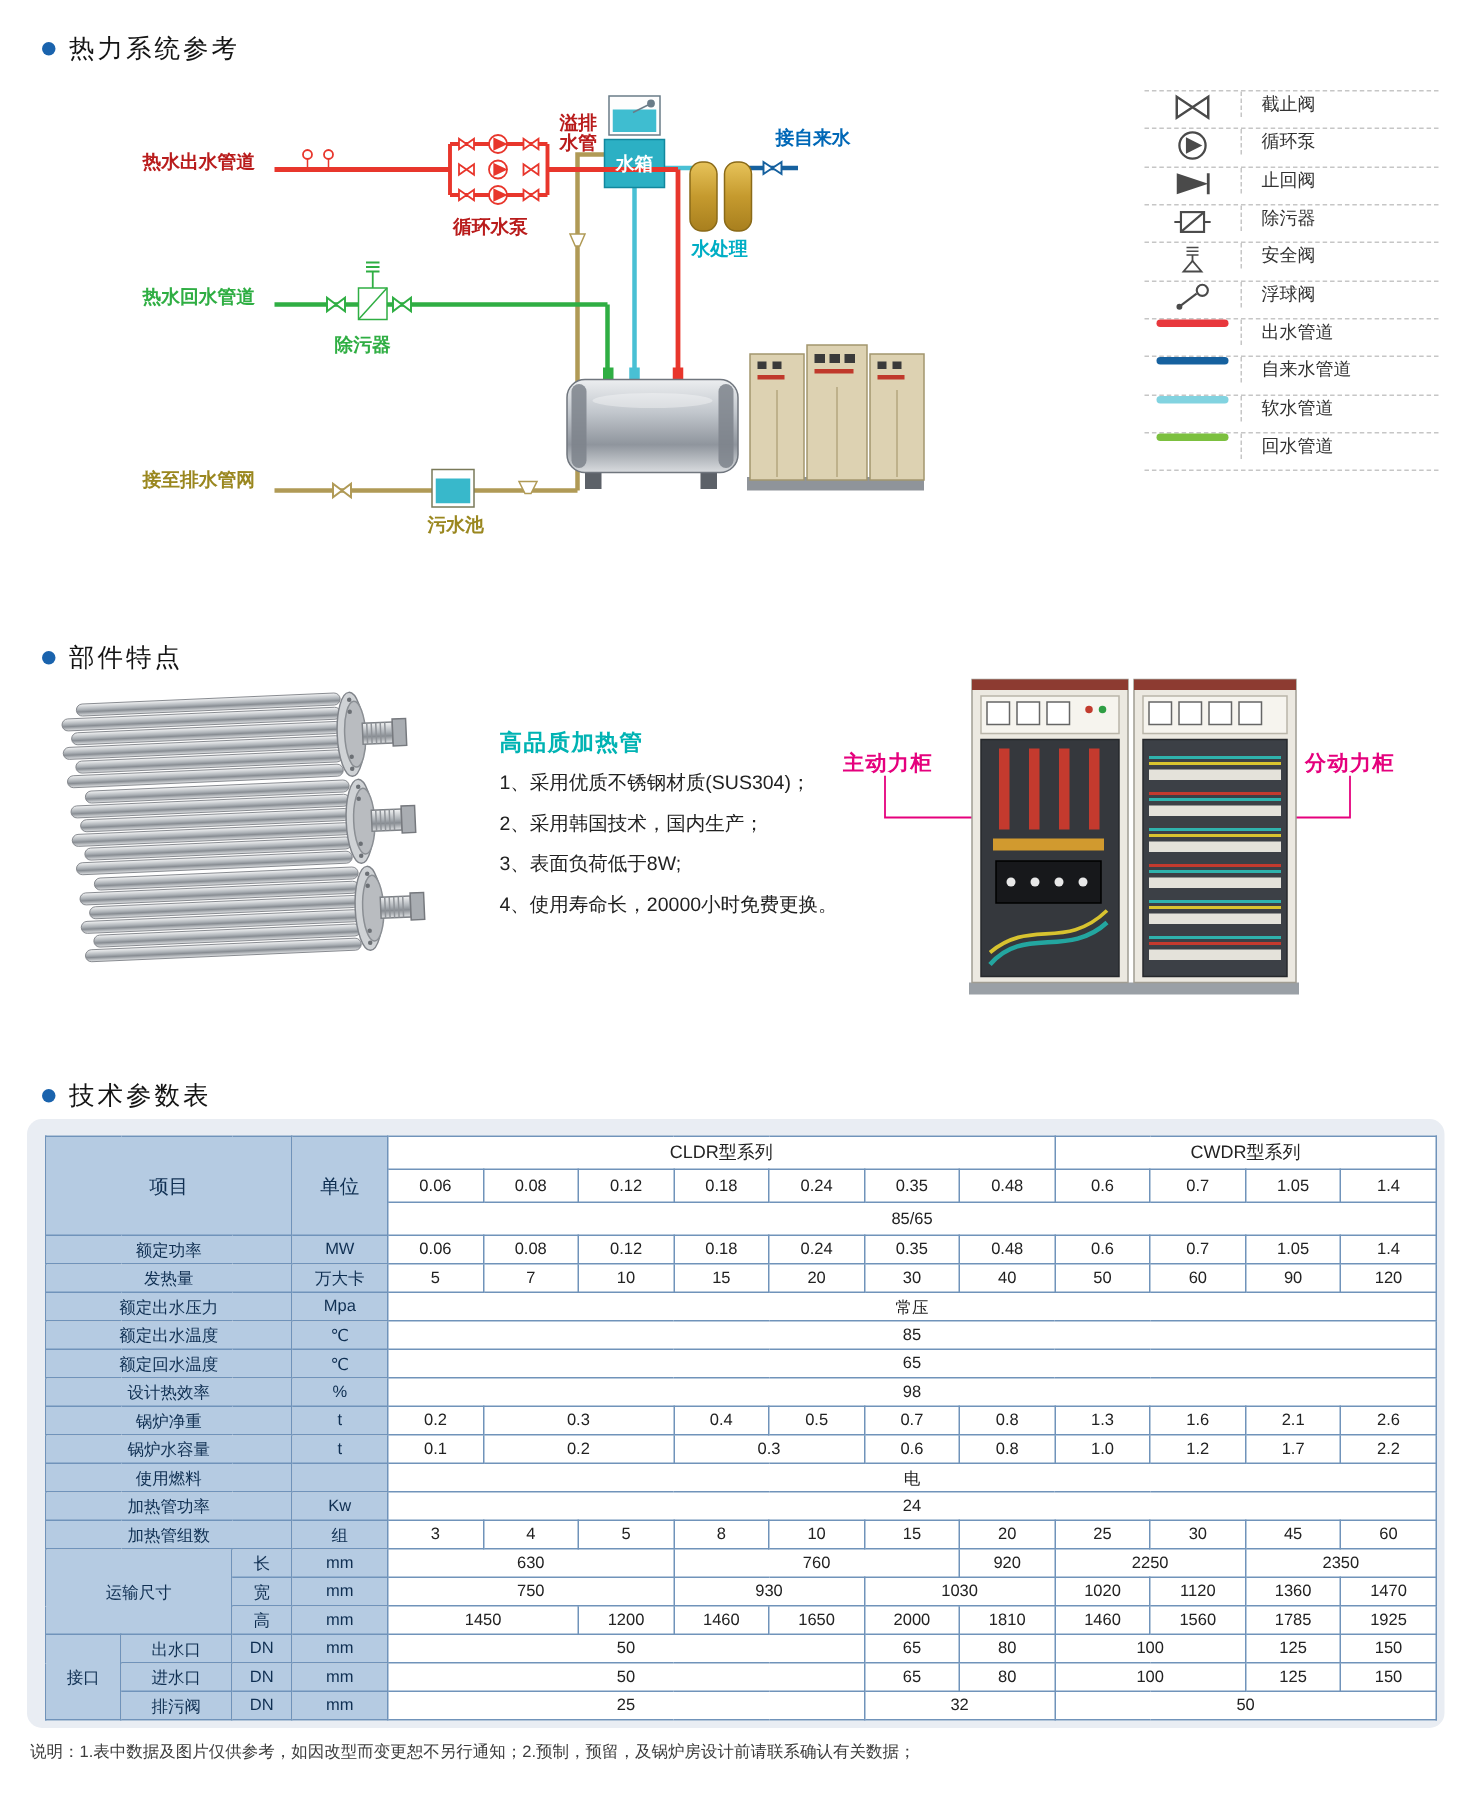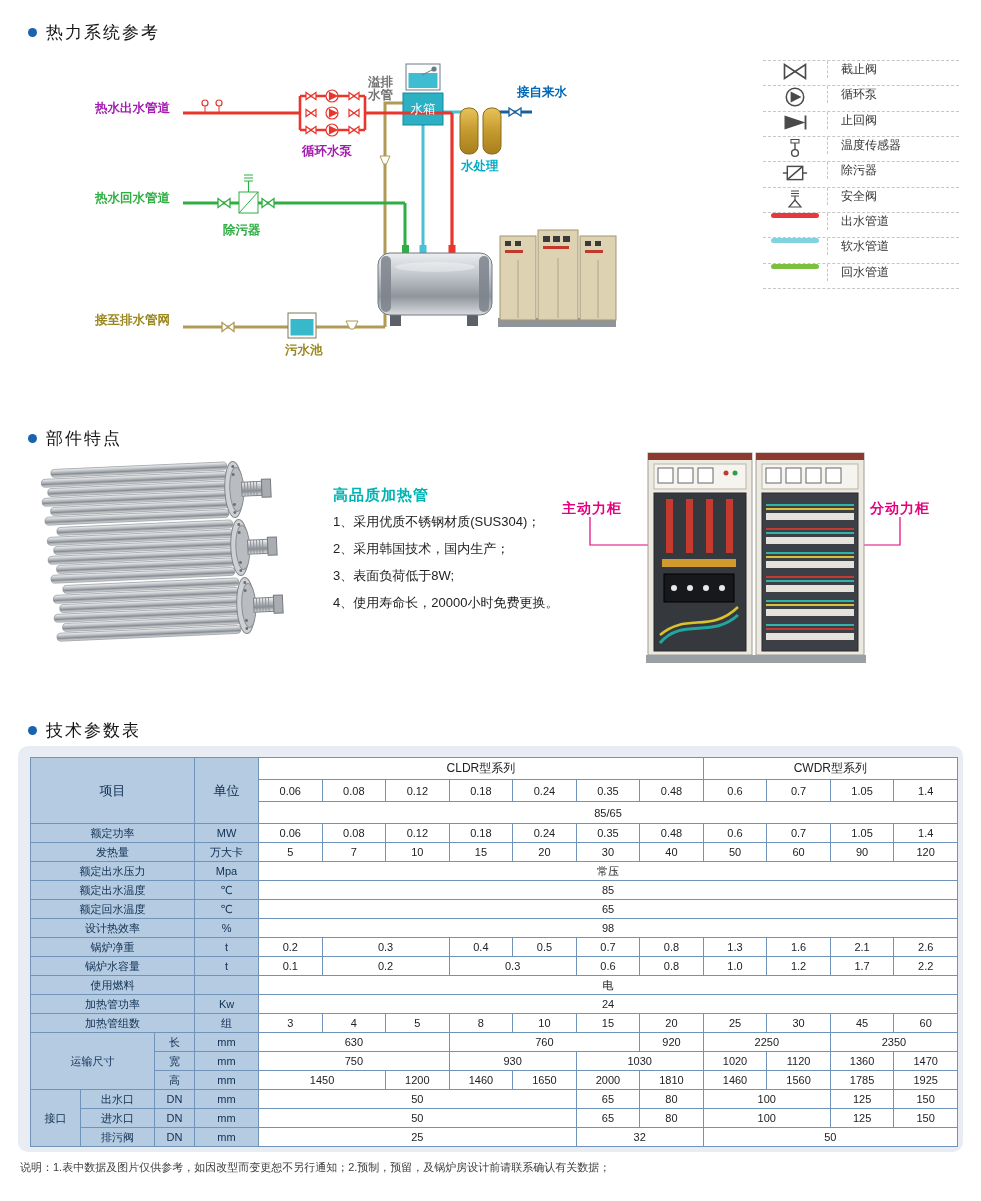--- a/index.html
+++ b/index.html
@@ -3,25 +3,25 @@
 <meta charset="utf-8">
 <style>
   html,body{margin:0;padding:0}
   body{width:981px;height:1201px;position:relative;overflow:hidden;background:#fff;
        font-family:"Liberation Sans","DejaVu Sans",sans-serif}
   .abs{position:absolute}
   .sec-dot{position:absolute;width:9px;height:9px;border-radius:50%;background:#1a63ad}
   .sec-title{position:absolute;font-size:17px;font-weight:400;color:#141414;letter-spacing:2px}
   
   .dl{position:absolute;font-size:12.5px;font-weight:700;white-space:nowrap}
-  .red{color:#a21caf}.green{color:#2fae43}.blue{color:#0068b7}
+  .red{color:#b91c1c}.green{color:#2fae43}.blue{color:#0068b7}
   .cyan{color:#00aec5}.olive{color:#9a871f}
-  .orange{color:#737373;white-space:normal;width:30px;line-height:13px;text-align:left}
+  .orange{color:#b91c1c;white-space:normal;width:30px;line-height:13px;text-align:right}
   .tank-label{position:absolute;left:403px;top:93px;width:40px;height:32px;line-height:32px;
-              text-align:center;color:#fff;font-size:12.5px;font-weight:400}
+              text-align:center;color:#fff;font-size:12.5px;font-weight:700}
   
   #legend{position:absolute;left:763px;top:60px;width:196px;border-top:1px dashed #c6c6c6;background:#fff}
   .lg-row{display:flex;align-items:flex-start;height:24.33px;border-bottom:1px dashed #c6c6c6}
   .lg-ic{width:64px;display:flex;align-items:center;justify-content:center}
   .lg-lb{flex:1;border-left:1px dashed #c6c6c6;display:flex;align-items:center;
          padding-left:13px;font-size:12px;color:#333}
   .pipe{width:48px;height:5px;border-radius:3px}
   
   .feat-head{position:absolute;left:333px;top:486px;font-size:15px;font-weight:700;color:#00b3b3;letter-spacing:1px}
   .feat-item{position:absolute;left:333px;width:280px;font-size:13px;color:#222}
@@ -179,30 +179,20 @@
       <div class="lg-ic">
         <svg viewBox="0 0 22 18" width="26" height="21">
           <path d="M2 3 V15 L20 9 Z" fill="#4a4a4a"></path>
           <line x1="20" y1="3" x2="20" y2="15" stroke="#4a4a4a" stroke-width="1.6"></line>
         </svg>
       </div>
       <div class="lg-lb">止回阀</div>
     </div>
     <div class="lg-row">
       <div class="lg-ic">
-        <svg viewBox="0 0 22 20" width="22" height="22">
-          <rect x="7" y="1.5" width="8" height="3.5" fill="none" stroke="#4a4a4a"></rect>
-          <line x1="11" y1="5" x2="11" y2="12" stroke="#4a4a4a" stroke-width="1.4"></line>
-          <circle cx="11" cy="15" r="3.4" fill="none" stroke="#4a4a4a" stroke-width="1.4"></circle>
-        </svg>
-      </div>
-      <div class="lg-lb">温度传感器</div>
-    </div>
-    <div class="lg-row">
-      <div class="lg-ic">
         <svg viewBox="0 0 22 20" width="26" height="22">
           <line x1="0" y1="10" x2="4" y2="10" stroke="#4a4a4a" stroke-width="1.3"></line>
           <rect x="4" y="4" width="14" height="12" fill="none" stroke="#4a4a4a" stroke-width="1.3"></rect>
           <line x1="4" y1="16" x2="18" y2="4" stroke="#4a4a4a" stroke-width="1.3"></line>
           <line x1="18" y1="10" x2="22" y2="10" stroke="#4a4a4a" stroke-width="1.3"></line>
         </svg>
       </div>
       <div class="lg-lb">除污器</div>
     </div>
     <div class="lg-row">
@@ -210,23 +200,39 @@
         <svg viewBox="0 0 22 20" width="22" height="22">
           <polygon points="5,18 17,18 11,11" fill="none" stroke="#4a4a4a" stroke-width="1.2"></polygon>
           <line x1="11" y1="11" x2="11" y2="7" stroke="#4a4a4a" stroke-width="1.2"></line>
           <path d="M7 7 h8 M7 4.5 h8 M7 2 h8" stroke="#4a4a4a" stroke-width="1.1" fill="none"></path>
         </svg>
       </div>
       <div class="lg-lb">安全阀</div>
     </div>
     <div class="lg-row">
       <div class="lg-ic">
+        <svg viewBox="0 0 22 20" width="24" height="22">
+          <circle cx="17" cy="5" r="3.4" fill="none" stroke="#4a4a4a" stroke-width="1.3"></circle>
+          <line x1="3" y1="15" x2="13.5" y2="7" stroke="#4a4a4a" stroke-width="1.3"></line>
+          <circle cx="3" cy="15" r="1.8" fill="#4a4a4a"></circle>
+        </svg>
+      </div>
+      <div class="lg-lb">浮球阀</div>
+    </div>
+    <div class="lg-row">
+      <div class="lg-ic">
         <div class="pipe" style="background:#e8383d"></div>
       </div>
       <div class="lg-lb">出水管道</div>
+    </div>
+    <div class="lg-row">
+      <div class="lg-ic">
+        <div class="pipe" style="background:#16619f"></div>
+      </div>
+      <div class="lg-lb">自来水管道</div>
     </div>
     <div class="lg-row">
       <div class="lg-ic">
         <div class="pipe" style="background:#82d3e0"></div>
       </div>
       <div class="lg-lb">软水管道</div>
     </div>
     <div class="lg-row">
       <div class="lg-ic">
         <div class="pipe" style="background:#7cc03f"></div>

